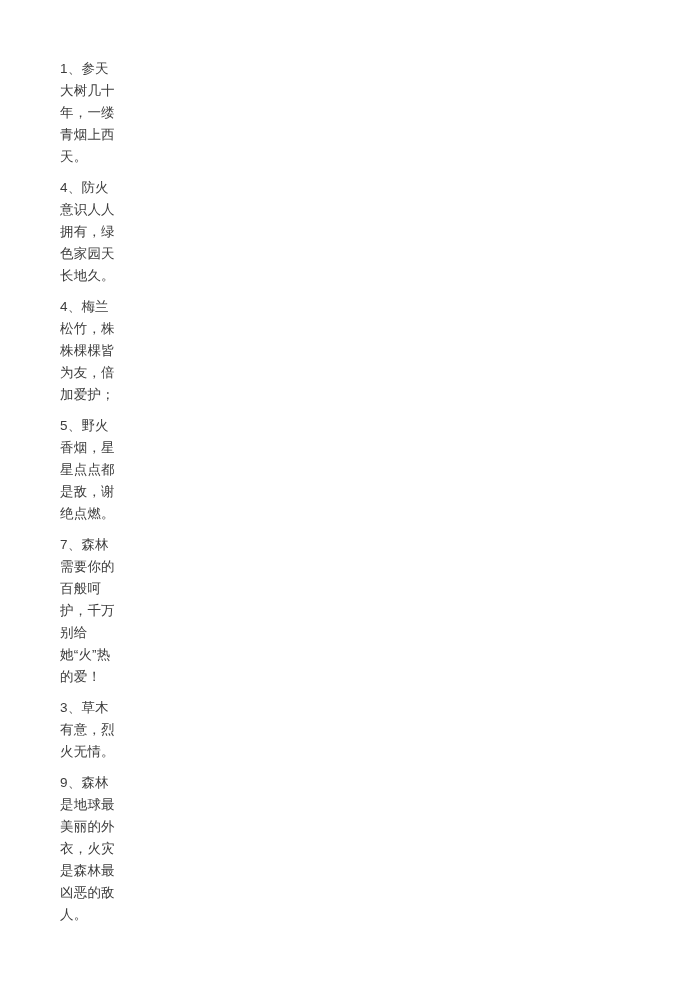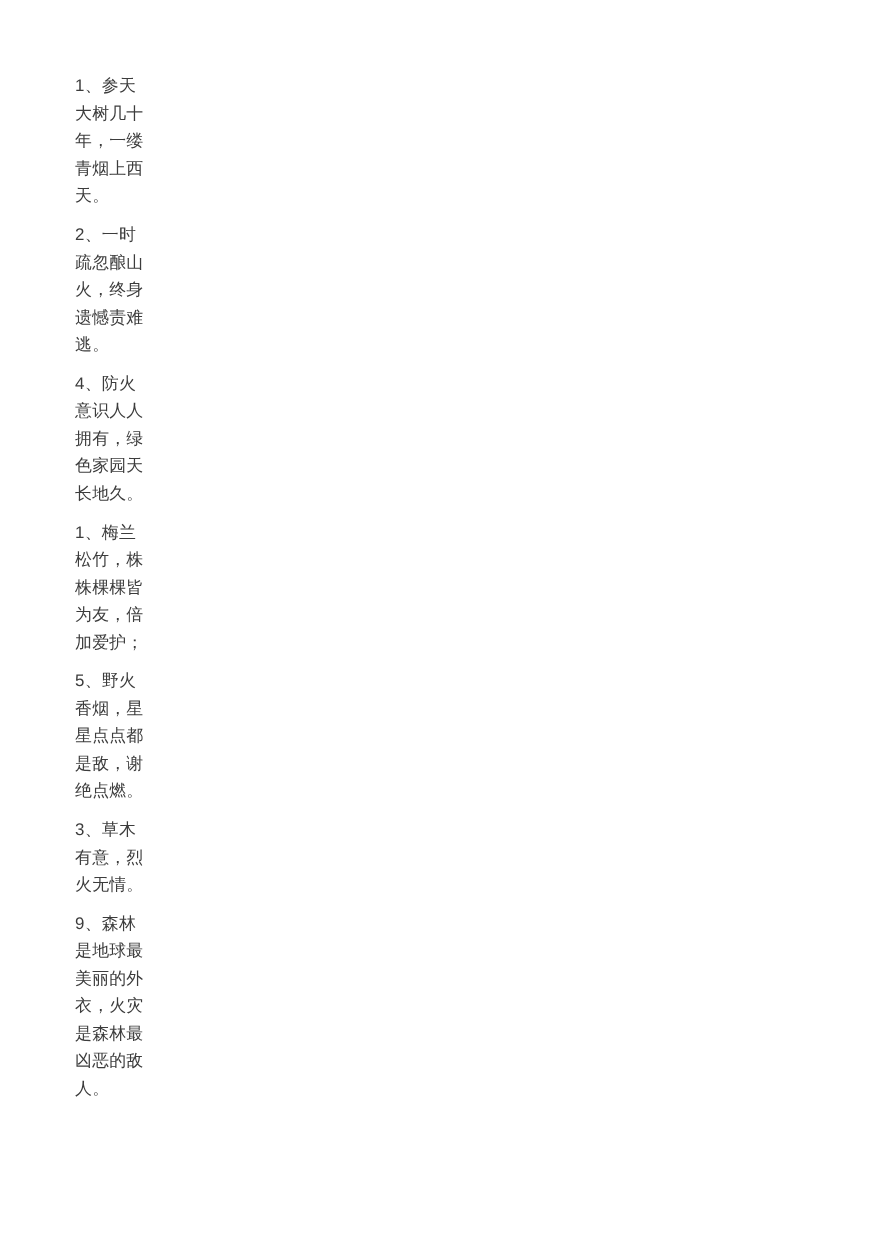--- a/index.html
+++ b/index.html
@@ -37,20 +37,20 @@
   .item:last-child {
     margin-bottom: 0;
   }
 </style>
 </head>
 <body>
 
 <div class="page">
   <div class="content-column">
     <div class="item">1、参天大树几十年，一缕青烟上西天。</div>
-    <div class="item">2、一时疏忽酿山火，终身遗憾责难逃。</div>
     <div class="item">4、防火意识人人拥有，绿色家园天长地久。</div>
-    <div class="item">1、梅兰松竹，株株棵棵皆为友，倍加爱护；</div>
+    <div class="item">4、梅兰松竹，株株棵棵皆为友，倍加爱护；</div>
     <div class="item">5、野火香烟，星星点点都是敌，谢绝点燃。</div>
+    <div class="item">7、森林需要你的百般呵护，千万别给她“火”热的爱！</div>
     <div class="item">3、草木有意，烈火无情。</div>
     <div class="item">9、森林是地球最美丽的外衣，火灾是森林最凶恶的敌人。</div>
   </div>
 </div>
 
 </body></html>

